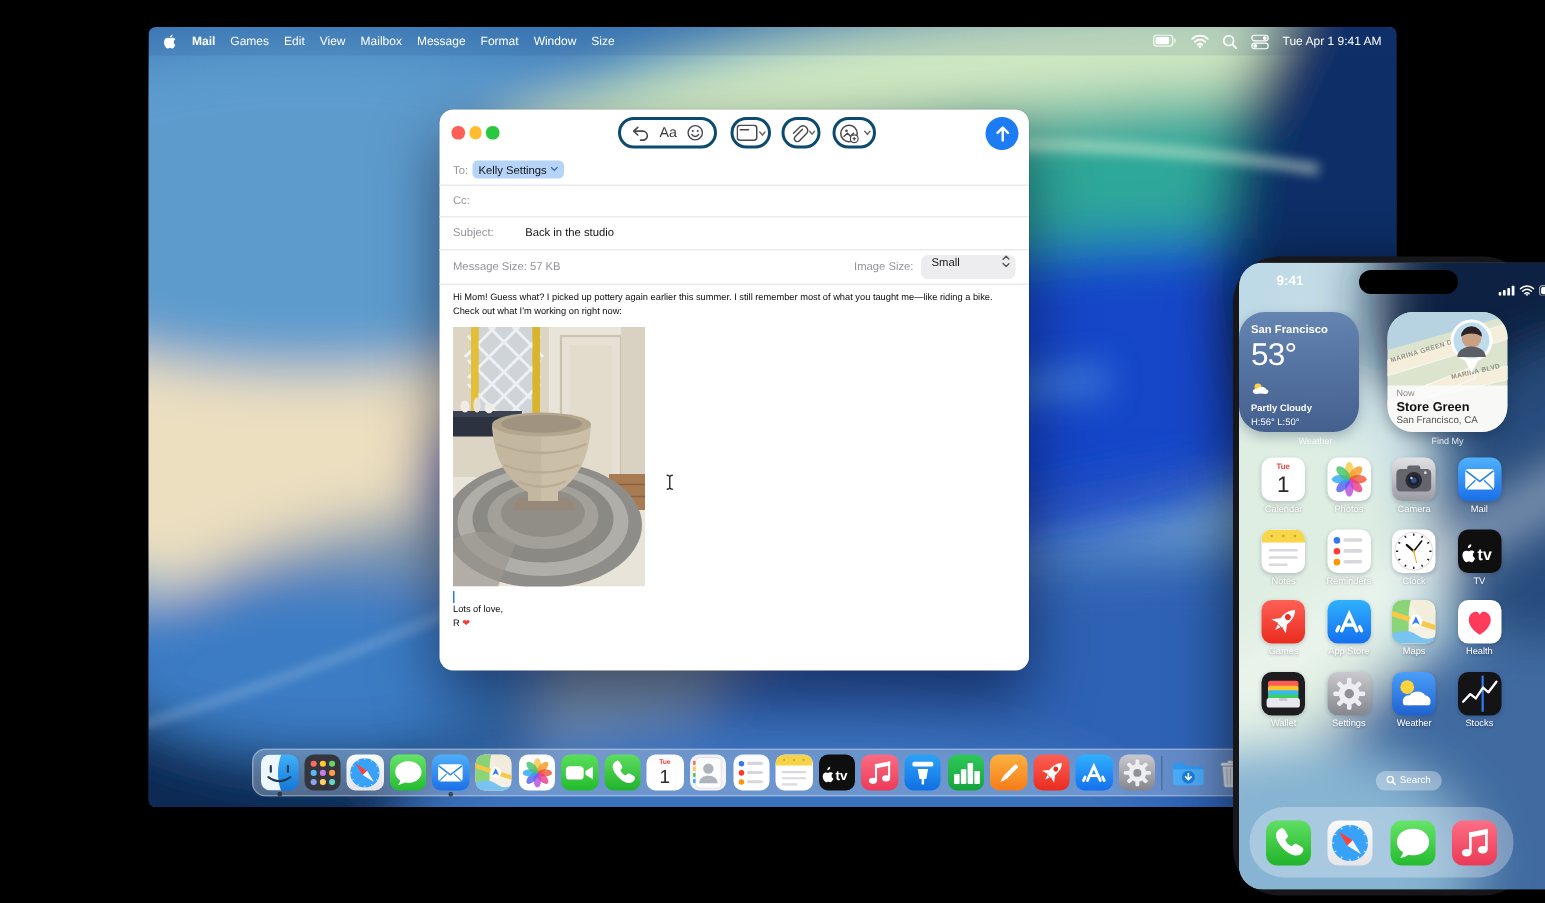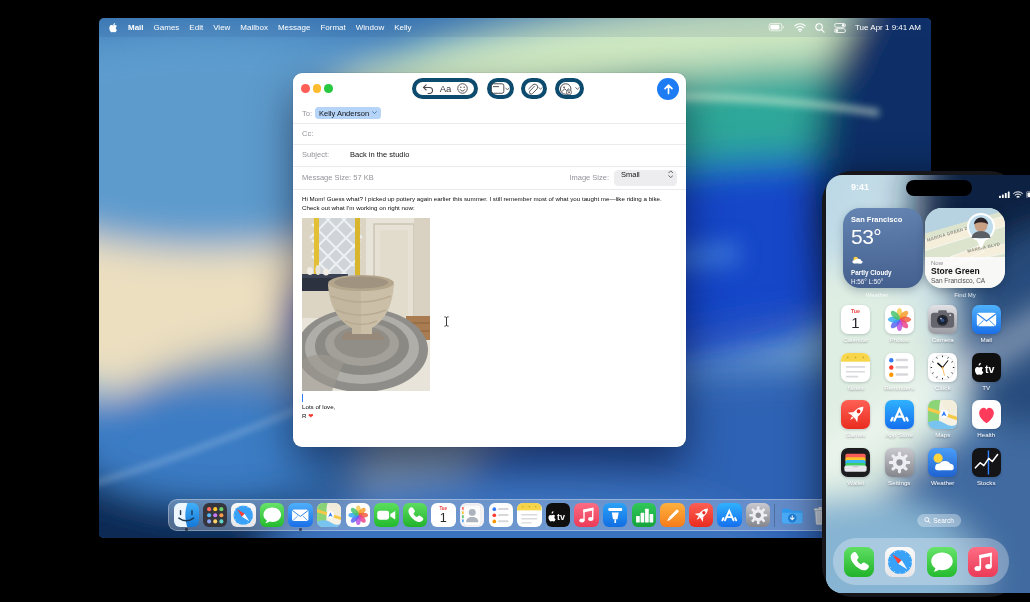--- a/index.html
+++ b/index.html
@@ -25,21 +25,21 @@
 .dksep{width:1px;height:23px;background:rgba(25,35,55,.28);flex:0 0 auto}
 .appic{display:block}
 .appic svg{width:100%;height:100%;display:block}
 
 #mailwin{position:absolute;left:293px;top:73px;width:393px;height:374px;background:#fff;border-radius:9px;box-shadow:0 18px 42px rgba(0,0,25,.5), 0 0 0 0.5px rgba(0,0,0,.12);z-index:5;font-size:7.5px;color:#8e8e93}
 #mw-titlebar{position:relative;height:30px}
 .tl{position:absolute;top:11px;width:8.5px;height:8.5px;border-radius:50%}
 #tl-close{left:8px;background:#ff5f57}
 #tl-min{left:19.5px;background:#febc2e}
 #tl-zoom{left:31px;background:#28c840}
-.tbgroup{position:absolute;top:5px;height:21px;border:4px solid #0c4a6e;border-radius:11px;display:flex;align-items:center;justify-content:space-evenly;background:#fff;color:#4a4a4e}
+.tbgroup{position:absolute;top:5px;height:21px;border:2px solid #0c4a6e;border-radius:11px;display:flex;align-items:center;justify-content:space-evenly;background:#fff;color:#4a4a4e}
 #tbg1{left:119px;width:66px}
 #tbg2{left:194px;width:27px}
 #tbg3{left:228px;width:26px}
 #tbg4{left:262px;width:29px}
 .tbgroup svg{display:block}
 #sendbtn{position:absolute;right:7px;top:4.5px;width:22px;height:22px;border-radius:50%;background:#1d7bf4;display:flex;align-items:center;justify-content:center}
 .mrow{position:absolute;left:0;width:100%;display:flex;align-items:center;padding:0 9px;color:#93939a}
 .mdiv{position:absolute;left:0;width:100%;height:1px;background:#ebebed}
 #row-to{top:30px;height:20px}
 #row-cc{top:50px;height:20px}
@@ -60,21 +60,21 @@
 
 #iphone{position:absolute;left:822px;top:171px;width:198px;height:426px;background:#17171b;border-radius:31px;z-index:10;box-shadow:0 10px 40px rgba(0,0,0,.6)}
 #ipscreen{position:absolute;left:4px;top:4px;width:226px;height:418px;border-radius:16px;overflow:hidden}
 #ipwall{position:absolute;inset:0}
 #ipwall svg{display:block;width:100%;height:100%}
 #ipstatus{position:absolute;left:0;top:3px;width:100%;height:16px}
 #iptime{position:absolute;left:15px;top:4px;width:38px;text-align:center;color:#fff;font-size:9px;font-weight:700}
 #island{position:absolute;left:50%;top:2px;margin-left:-33px;width:66px;height:15.5px;border-radius:8.5px;background:#000}
 #ipsticons{position:absolute;right:11px;top:6px;display:flex;align-items:center;gap:3px}
 #ipwidgets{position:absolute;left:0;top:33px;width:100%}
-#wx{position:absolute;left:17px;top:0;width:80px;height:80px;border-radius:17px;background:linear-gradient(180deg,rgba(97,129,175,.96),rgba(62,90,138,.96));color:#fff;padding:7px 8px;box-shadow:0 3px 8px rgba(10,30,60,.25)}
+#wx{position:absolute;left:0;top:0;width:80px;height:80px;border-radius:17px;background:linear-gradient(180deg,rgba(97,129,175,.96),rgba(62,90,138,.96));color:#fff;padding:7px 8px;box-shadow:0 3px 8px rgba(10,30,60,.25)}
 #wx-city{font-size:7.5px;font-weight:700}
 #wx-temp{font-size:21px;font-weight:400;margin-top:1px;letter-spacing:-.5px}
 #wx-cond{font-size:6.3px;font-weight:600;margin-top:1px}
 #wx-range{font-size:6.3px;margin-top:1.5px;opacity:.95}
 #fm{position:absolute;left:99px;top:0;width:80px;height:80px;border-radius:17px;overflow:hidden;background:#dde4cd;box-shadow:0 3px 8px rgba(10,30,60,.25)}
 .fmroad{position:absolute;background:#f4eedb;box-shadow:0 0 0 0.8px rgba(255,255,255,.65)}
 #fmr1{left:-14px;top:20px;width:112px;height:9px;transform:rotate(-17deg)}
 #fmr2{left:26px;top:36px;width:112px;height:8px;transform:rotate(-13deg)}
 #fmr3{left:-30px;top:54px;width:90px;height:7px;transform:rotate(-22deg)}
 #fmwater{position:absolute;left:-10px;top:-14px;width:110px;height:26px;background:#b7d3e2;transform:rotate(-16deg)}
@@ -153,21 +153,21 @@
           </svg>
         </span>
       <span class="mi b">Mail</span>
       <span class="mi">Games</span>
       <span class="mi">Edit</span>
       <span class="mi">View</span>
       <span class="mi">Mailbox</span>
       <span class="mi">Message</span>
       <span class="mi">Format</span>
       <span class="mi">Window</span>
-      <span class="mi">Kelly</span>
+      <span class="mi">Size</span>
       <span id="mb-right">
         <span>
             <svg width="17" height="9" viewBox="0 0 19 11">
               <rect x="0.5" y="0.5" width="15.5" height="9" rx="2.5" fill="none" stroke="rgba(255,255,255,.85)"></rect>
               <rect x="2" y="2" width="11" height="6" rx="1.2" fill="#fff"></rect>
               <path d="M17.3 3.5 a2 2 0 0 1 0 3" stroke="rgba(255,255,255,.85)" fill="none"></path>
             </svg>
           </span>
         <span>
             <svg width="12" height="9" viewBox="0 0 13 10">
@@ -519,21 +519,21 @@
       </span>
       <span id="sendbtn">
           <svg width="11" height="12" viewBox="0 0 12 13">
             <path d="M6 11.5 V2.5 M2.2 6 L6 2.2 L9.8 6" stroke="#fff" stroke-width="1.8" fill="none" stroke-linecap="round" stroke-linejoin="round"></path>
           </svg>
         </span>
     </div>
     <div class="mrow" id="row-to">
       <span>To:</span>
       <span class="topill">
-          <span>Kelly Anderson</span>
+          <span>Kelly Settings</span>
           <svg width="5" height="3.5" viewBox="0 0 6 4">
             <path d="M.7.7 L3 3 L5.3.7" stroke="#3a6ea8" fill="none" stroke-linecap="round"></path>
           </svg>
         </span>
     </div>
     <div class="mdiv" style="top:50px"></div>
     <div class="mrow" id="row-cc">
       <span>Cc:</span>
     </div>
     <div class="mdiv" style="top:71px"></div>

